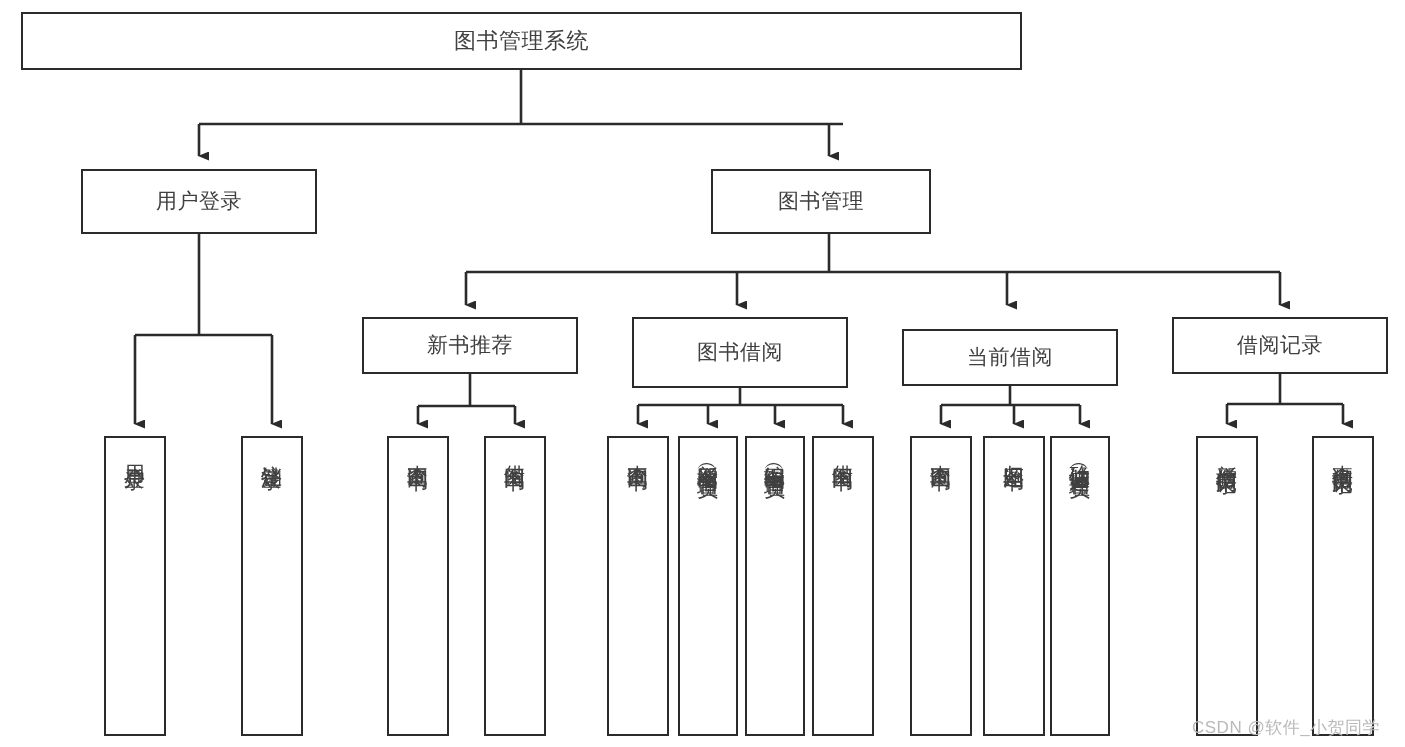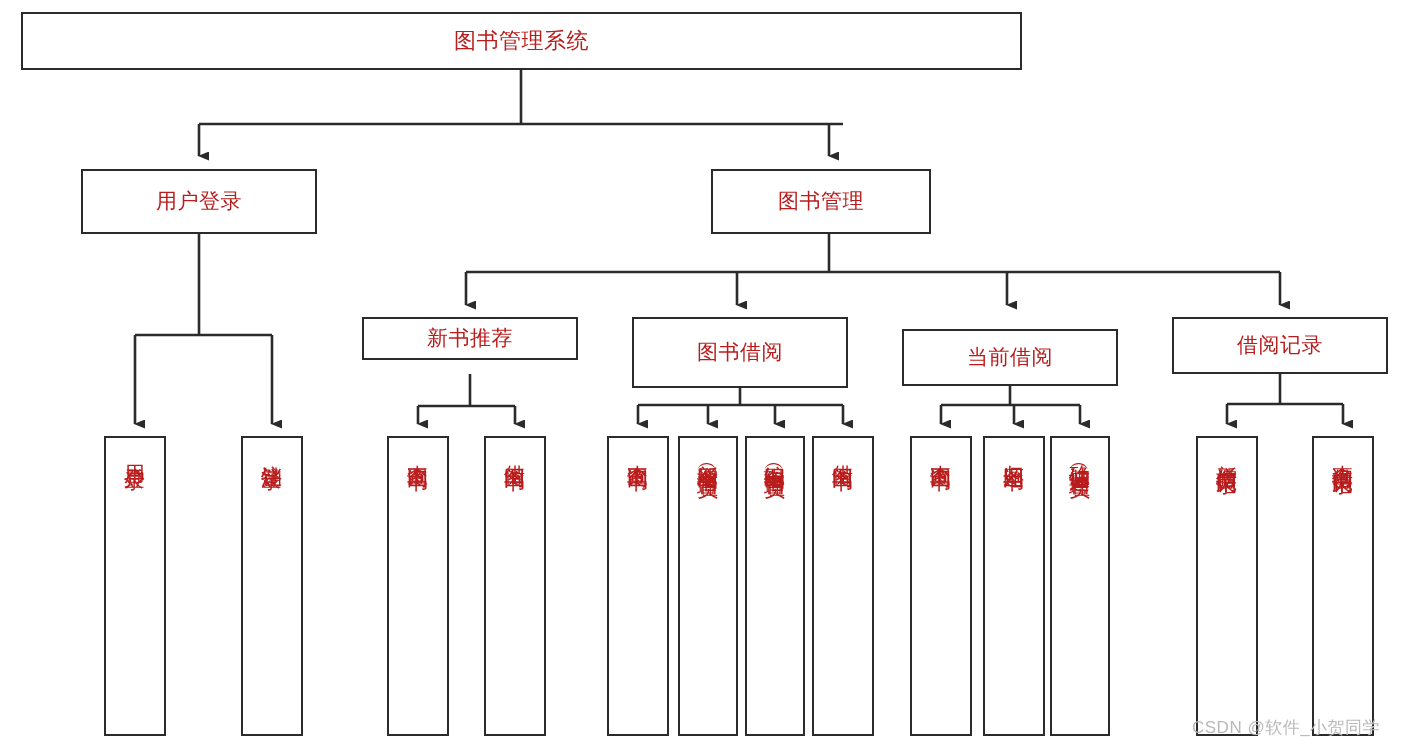--- a/index.html
+++ b/index.html
@@ -34,21 +34,21 @@
     background: #ffffff;
     display: flex;
     align-items: center;
     justify-content: center;
     color: #111111;
   }
   .node-label {
     display: block;
     text-align: left;
     line-height: 1.18;
-    color: #b91c1c;
+    color: #404040;
   }
   .node.horizontal .node-label {
     writing-mode: horizontal-tb;
     font-size: 21px;
     letter-spacing: 0.5px;
   }
   .node.root-node {
     border-width: 2px;
   }
   .node.root-node .node-label {
@@ -133,21 +133,21 @@
     <span class="node-label">图书管理系统</span>
   </div>
 
   <div class="node horizontal" style="left:81px; top:169px; width:236px; height:65px;">
     <span class="node-label">用户登录</span>
   </div>
   <div class="node horizontal" style="left:711px; top:169px; width:220px; height:65px;">
     <span class="node-label">图书管理</span>
   </div>
 
-  <div class="node horizontal" style="left:362px; top:317px; width:216px; height:43px;">
+  <div class="node horizontal" style="left:362px; top:317px; width:216px; height:57px;">
     <span class="node-label">新书推荐</span>
   </div>
   <div class="node horizontal" style="left:632px; top:317px; width:216px; height:71px;">
     <span class="node-label">图书借阅</span>
   </div>
   <div class="node horizontal" style="left:902px; top:329px; width:216px; height:57px;">
     <span class="node-label">当前借阅</span>
   </div>
   <div class="node horizontal" style="left:1172px; top:317px; width:216px; height:57px;">
     <span class="node-label">借阅记录</span>

